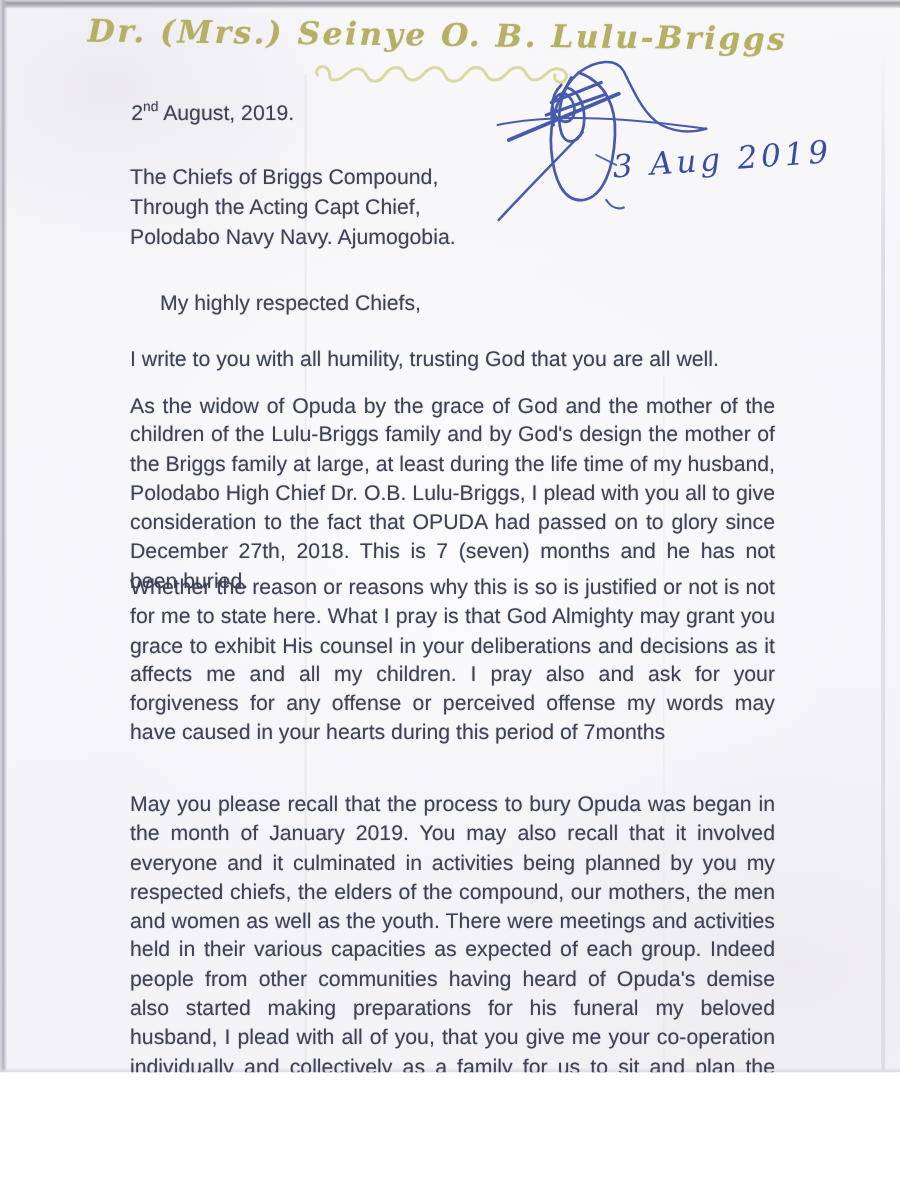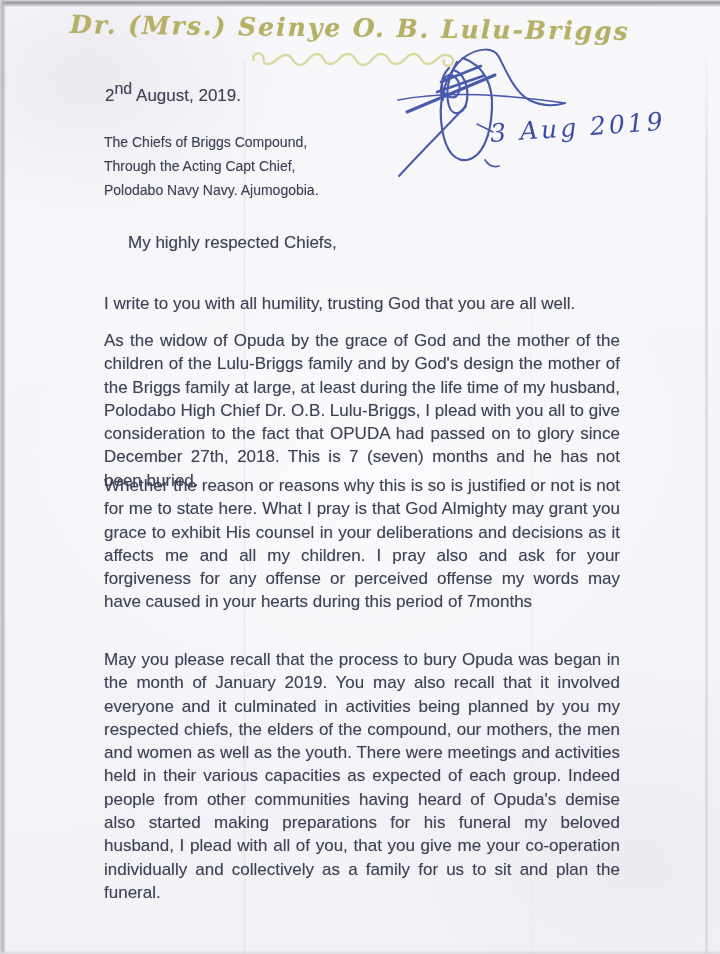--- a/index.html
+++ b/index.html
@@ -1,18 +1,18 @@
 <!DOCTYPE html>
 <html><head>
 <meta charset="utf-8">
 <style>
   html,body{margin:0;padding:0;background:#ffffff;}
   .photo{
     position:relative;
-    width:720px;height:954px;
+    width:720px;height:858px;
     overflow:hidden;
     font-family:"Liberation Sans", sans-serif;
     background:
       radial-gradient(ellipse 320px 220px at 12% 8%, rgba(226,224,231,.55), transparent 65%),
       radial-gradient(ellipse 420px 300px at 88% 90%, rgba(229,227,234,.45), transparent 65%),
       radial-gradient(ellipse 500px 400px at 50% 50%, rgba(252,251,253,.9), transparent 70%),
       linear-gradient(175deg,#f8f7fa 0%,#f5f4f8 55%,#f3f2f6 100%);
   }
   .edge-top{position:absolute;top:0;left:0;right:0;height:7px;
     background:linear-gradient(#dcdbe1 0%,#9b9aa3 35%,#b9b8c0 65%,rgba(230,229,235,0) 100%);}
@@ -33,25 +33,25 @@
     font-family:"DejaVu Serif", serif;font-style:italic;font-weight:bold;
     font-size:25px;letter-spacing:2px;
     color:#b6b065;
     text-shadow:0 0 1px rgba(182,176,101,.5);
     transform:rotate(0.7deg);transform-origin:left center;
   }
   .ornament{position:absolute;top:48px;left:250px;width:222px;height:24px;}
 
   .typed{color:#3d4254;text-shadow:0 0 1px rgba(61,66,84,.35);}
   .date-line{position:absolute;top:80px;left:105px;font-size:17px;}
-  .date-line sup{font-size:16px;}
-  .recipient{position:absolute;top:130px;left:104px;font-size:14px;line-height:24px;}
+  .date-line sup{font-size:11px;}
+  .recipient{position:absolute;top:130px;left:104px;font-size:17px;line-height:24px;}
   .recipient div{white-space:nowrap;}
   .salutation{position:absolute;top:233px;left:104px;font-size:17px;margin-left:24px;}
-  .para{position:absolute;left:104px;width:516px;font-size:17px;line-height:23.3px;text-align:justify;margin-top:16px;}
+  .para{position:absolute;left:104px;width:516px;font-size:17px;line-height:23.3px;text-align:justify;}
   .para.first{top:276px;text-align:left;}
   .p2{top:313px;}
   .p3{top:458px;}
   .p4{top:632px;}
 
   .signature{position:absolute;top:48px;left:393px;width:285px;height:140px;}
   .hand-note{
     position:absolute;top:112px;left:490px;width:200px;
     font-family:"DejaVu Serif", serif;font-style:italic;
     font-size:25px;letter-spacing:3px;

